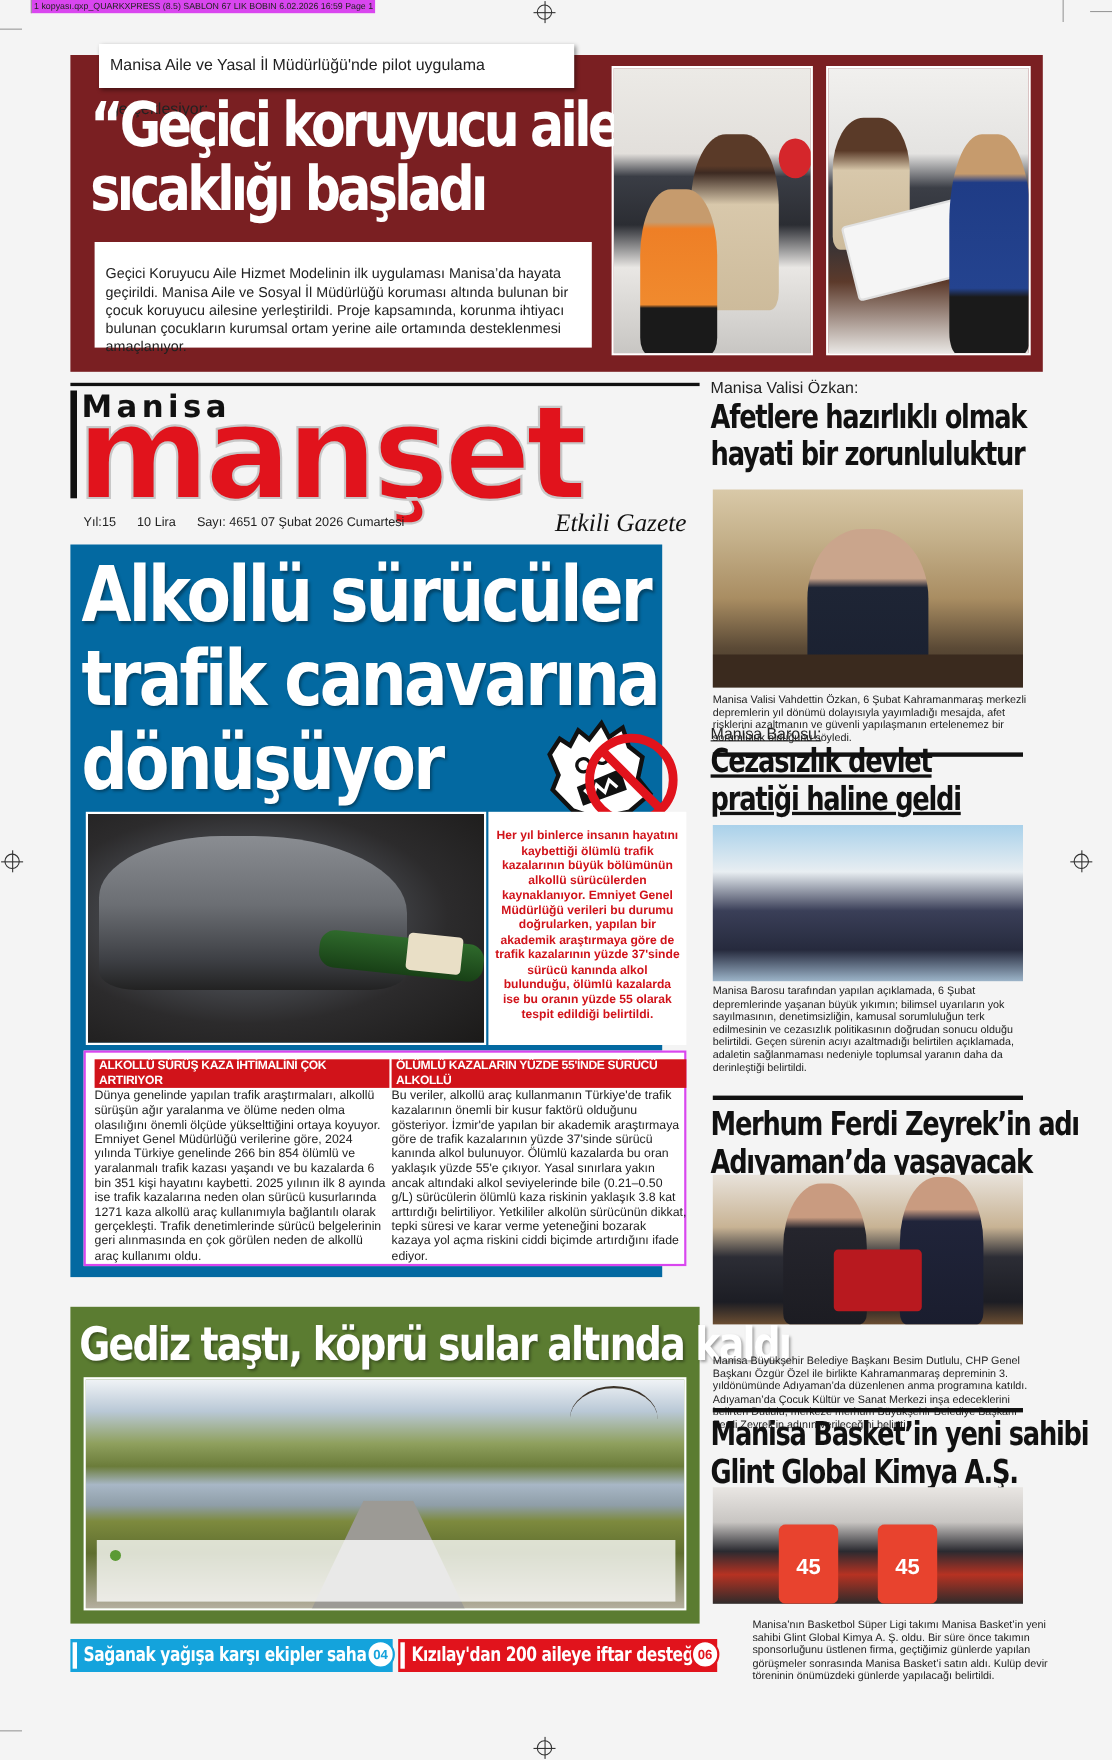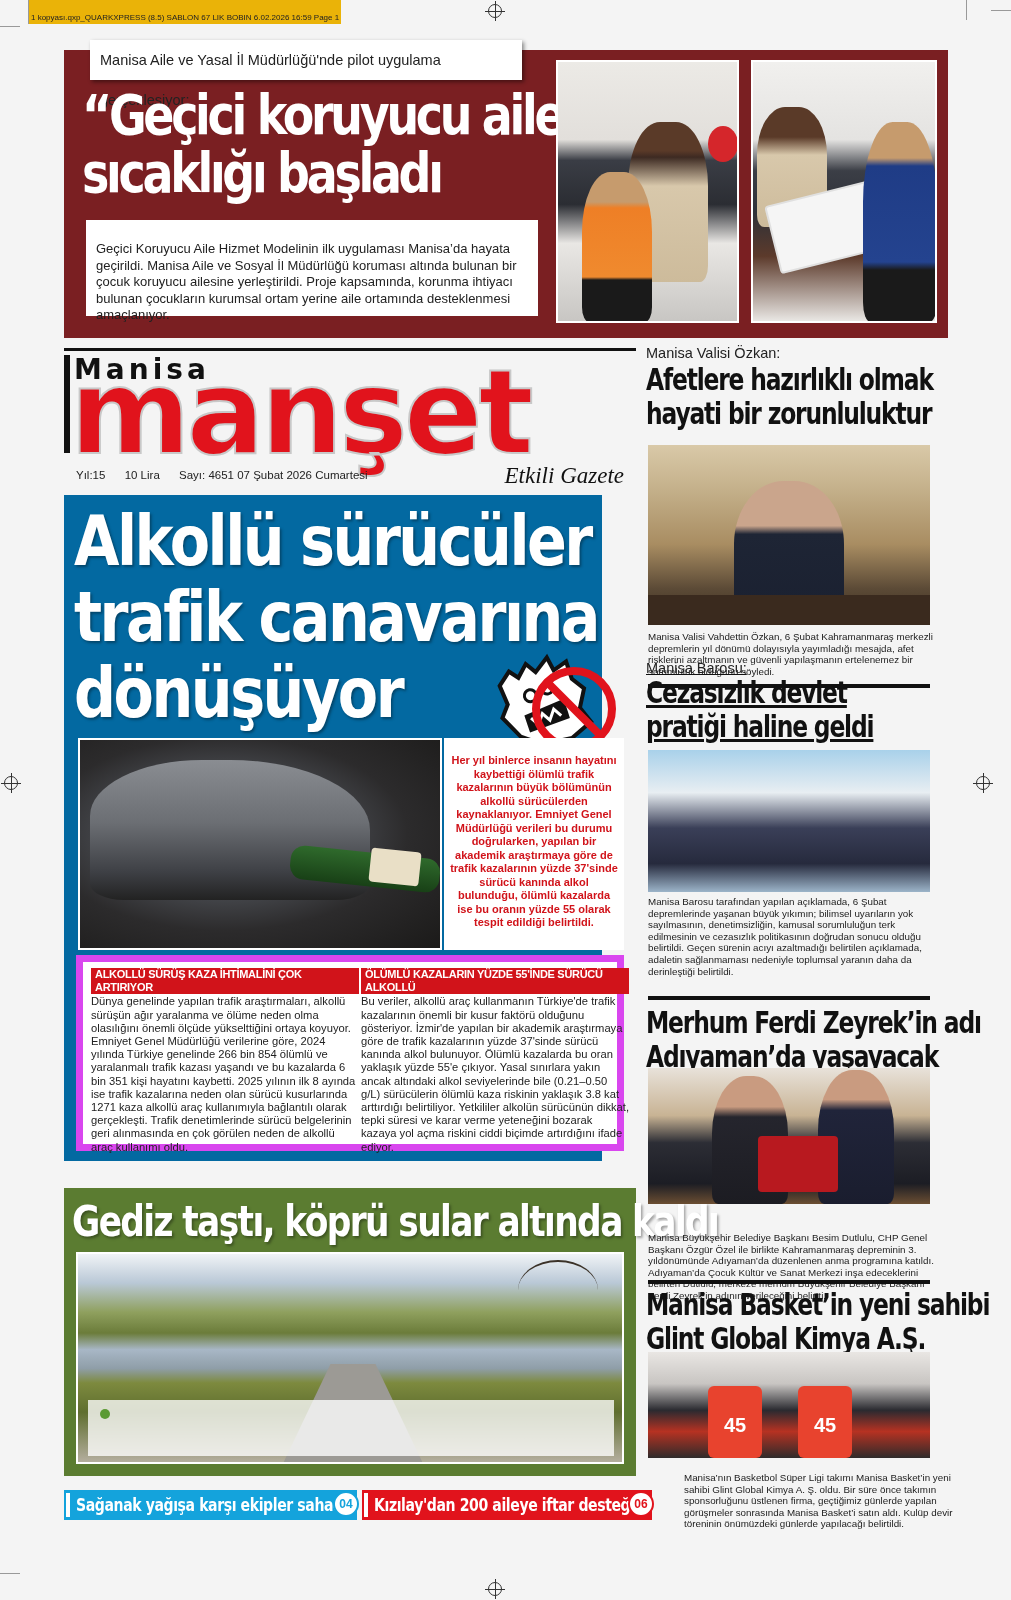--- a/index.html
+++ b/index.html
@@ -1,19 +1,19 @@
 <!DOCTYPE html>
 <html><head>
 <meta charset="utf-8">
 <style>
   * { box-sizing: border-box; margin: 0; padding: 0; }
   html, body { width: 1011px; height: 1600px; background: #f4f4f4; overflow: hidden; }
   body { position: relative; font-family: "Liberation Sans", sans-serif; color: #111; }
 
-  .slug { position: absolute; left: 28px; top: 0; height: 12px; font-size: 8px; line-height: 12px; color: #222; background: #eab308; padding: 12px 2px; border-left: 1px solid #999; }
+  .slug { position: absolute; left: 28px; top: 0; height: 12px; font-size: 8px; line-height: 12px; color: #222; background: #d946ef; padding: 0 2px; border-left: 1px solid #999; }
   .crop-line { position: absolute; background: #999; }
   .reg { position: absolute; width: 14px; height: 14px; border: 1px solid #333; border-radius: 50%; }
   .reg::before { content: ""; position: absolute; left: -4px; right: -4px; top: 6px; height: 1px; background: #333; }
   .reg::after { content: ""; position: absolute; top: -4px; bottom: -4px; left: 6px; width: 1px; background: #333; }
 
   
   .top { position: absolute; left: 64px; top: 50px; width: 884px; height: 288px; background: #7a1f22; }
   .top-kicker { position: absolute; left: 26px; top: -10px; width: 432px; height: 40px; background: #fff; box-shadow: 2px 2px 4px rgba(0,0,0,.45); font-size: 14.5px; line-height: 40px; padding-left: 10px; color: #222; }
   .top-head { position: absolute; left: 18px; top: 36px; width: 470px; color: #fff; font-family: "DejaVu Sans", sans-serif; font-weight: bold; font-size: 56px; line-height: 58px; letter-spacing: -4px; transform: scaleX(0.82); transform-origin: left top; white-space: nowrap; }
   .top-body { position: absolute; left: 22px; top: 170px; width: 452px; height: 96px; background: #fff; font-size: 13px; line-height: 16.6px; padding: 21px 10px; color: #222; }
@@ -30,21 +30,21 @@
   .mast-info { position: absolute; left: 12px; top: 118px; font-size: 11.5px; color: #222; white-space: nowrap; }
   .mast-info span { margin-right: 16px; }
   .mast-tagline { position: absolute; right: 12px; top: 112px; font-family: "Liberation Serif", serif; font-style: italic; font-size: 23px; color: #111; }
 
   
   .main { position: absolute; left: 64px; top: 495px; width: 538px; height: 666px; background: #0369a1; }
   .main-head { position: absolute; left: 10px; top: 8px; color: #fff; font-family: "DejaVu Sans", sans-serif; font-weight: bold; font-size: 70px; line-height: 76px; letter-spacing: -3px; transform: scaleX(0.84); transform-origin: left top; white-space: nowrap; text-shadow: 2px 2px 3px rgba(0,0,0,.35); }
   .noalco { position: absolute; left: 424px; top: 158px; width: 136px; height: 100px; }
   .main-photo { position: absolute; left: 14px; top: 243px; width: 364px; height: 212px; border: 2px solid #fff; background: radial-gradient(ellipse at 40% 45%, #7c7f84 0%, #4e5157 30%, #2c2b2c 60%, #1b1a19 100%); overflow: hidden; }
   .main-lead { position: absolute; left: 380px; top: 243px; width: 180px; height: 212px; background: #fff; color: #d1131a; font-weight: bold; font-size: 11px; line-height: 13.5px; text-align: center; padding: 16px 6px 0; }
-  .main-cols { position: absolute; left: 12px; top: 460px; width: 548px; height: 196px; background: #fff; border: 7px solid #d946ef; }
+  .main-cols { position: absolute; left: 12px; top: 460px; width: 548px; height: 196px; background: #fff; border: 2px solid #d946ef; }
   .col { position: absolute; top: 6px; width: 268px; font-size: 11.2px; line-height: 13.2px; color: #222; }
   .col1 { left: 8px; }
   .col2 { left: 278px; }
   .col-head { display: inline-block; background: #d1131a; color: #fff; font-weight: bold; font-size: 11px; padding: 0 4px; margin-bottom: 1px; letter-spacing: -0.3px; }
 
   
   .green { position: absolute; left: 64px; top: 1188px; width: 572px; height: 288px; background: #5b7c31; }
   .green-head { position: absolute; left: 8px; top: 4px; color: #fff; font-family: "DejaVu Sans", sans-serif; font-weight: bold; font-size: 42px; line-height: 60px; letter-spacing: -2px; transform: scaleX(0.82); transform-origin: left top; white-space: nowrap; text-shadow: 2px 2px 3px rgba(0,0,0,.35); }
   .green-photo { position: absolute; left: 12px; top: 64px; width: 548px; height: 212px; border: 2px solid #fff; overflow: hidden;
     background: linear-gradient(180deg, #f0f3f6 0%, #b9c8d6 14%, #8fa05e 28%, #6b7c3a 38%, #a8b7c6 46%, #8f9ea8 55%, #7d8a3e 62%, #5f6e2f 76%, #b4ae9e 100%); }

